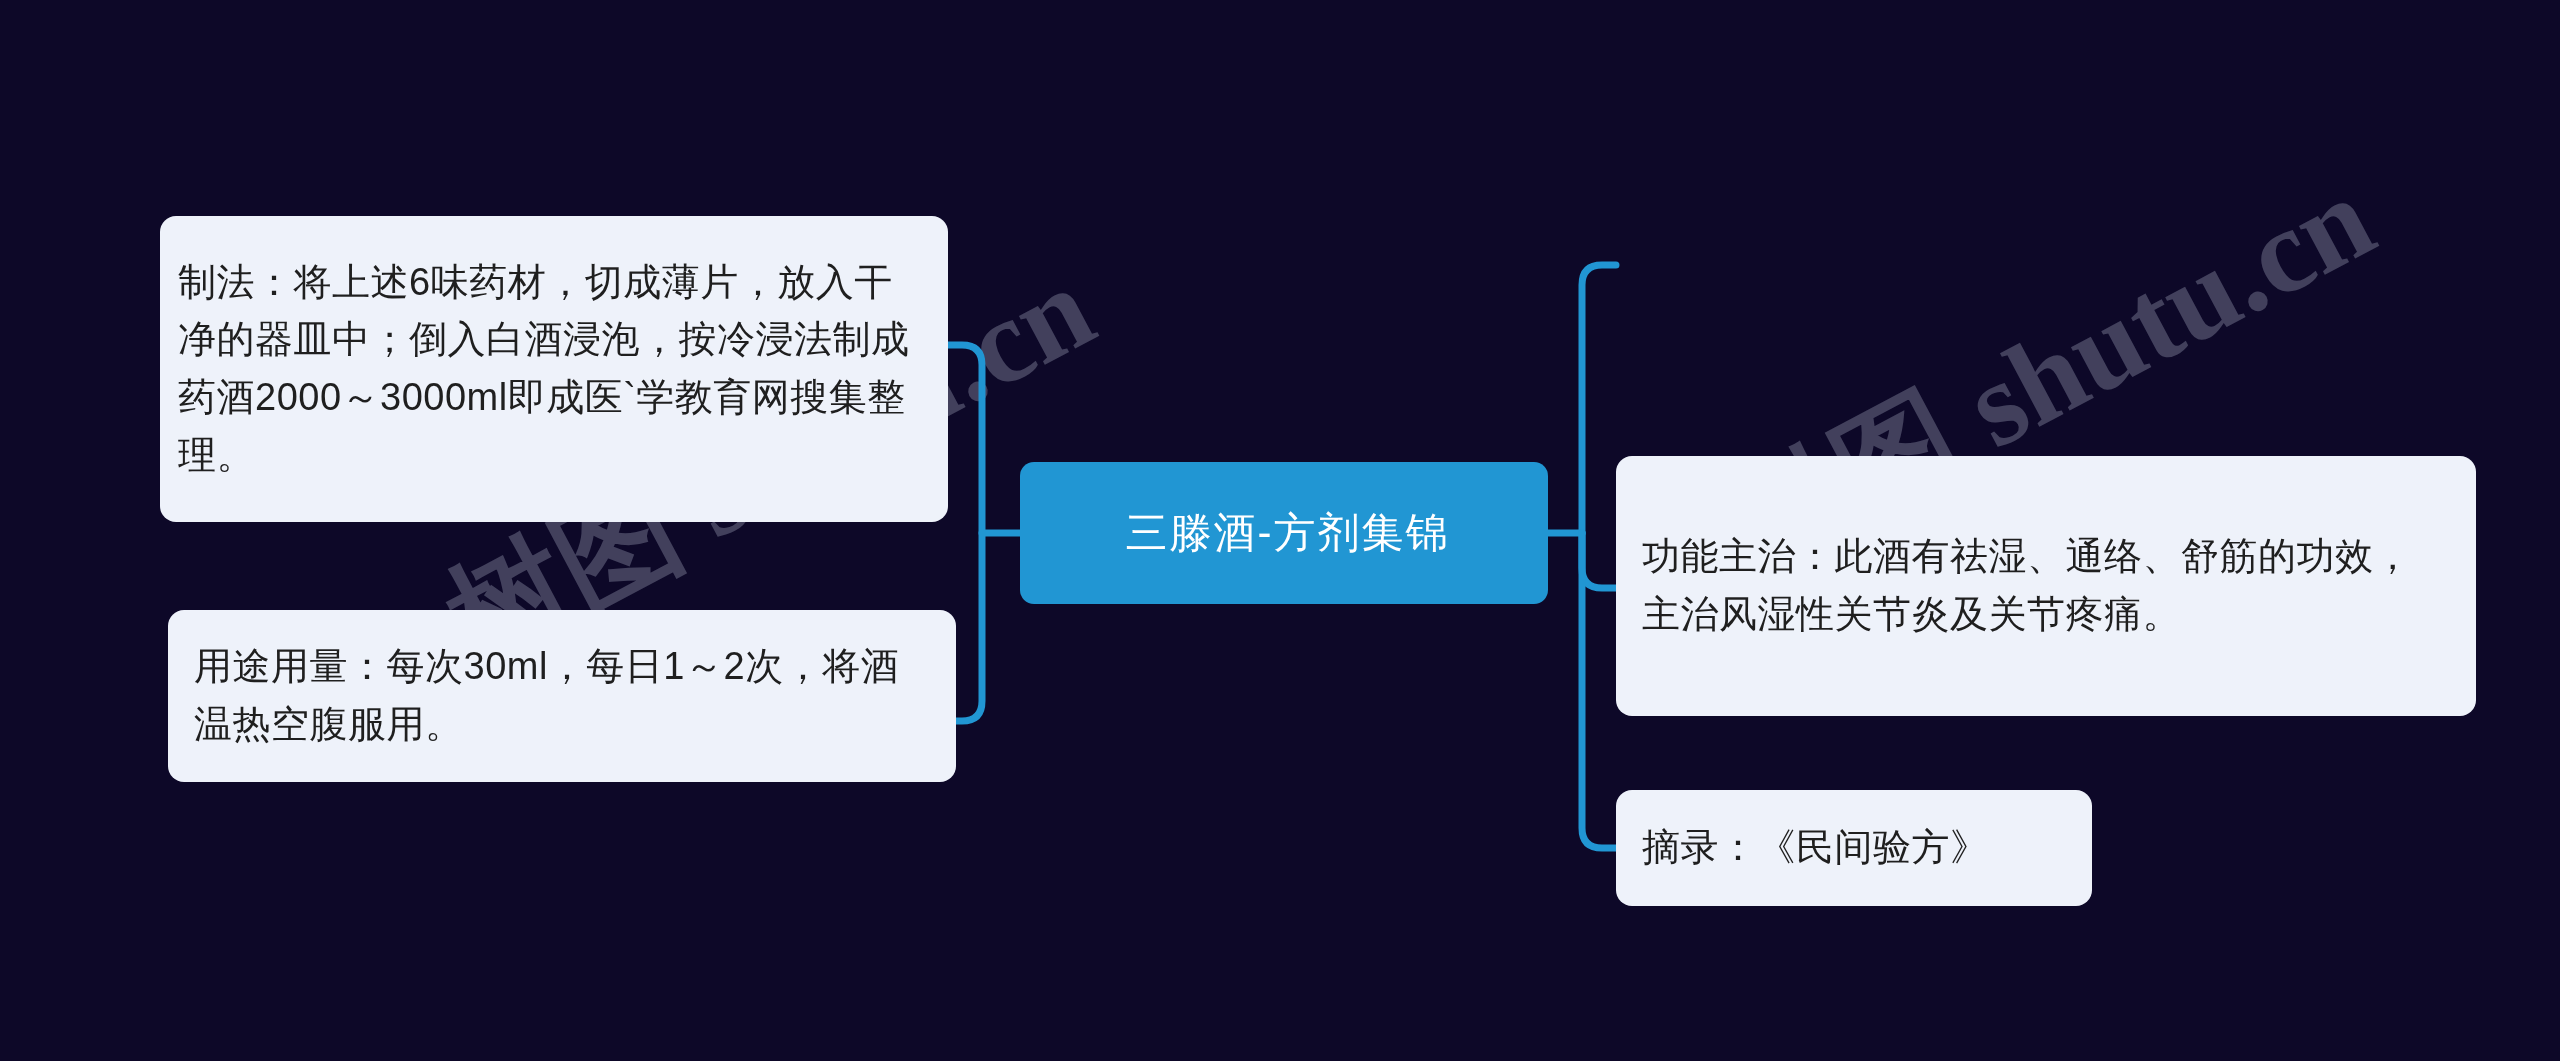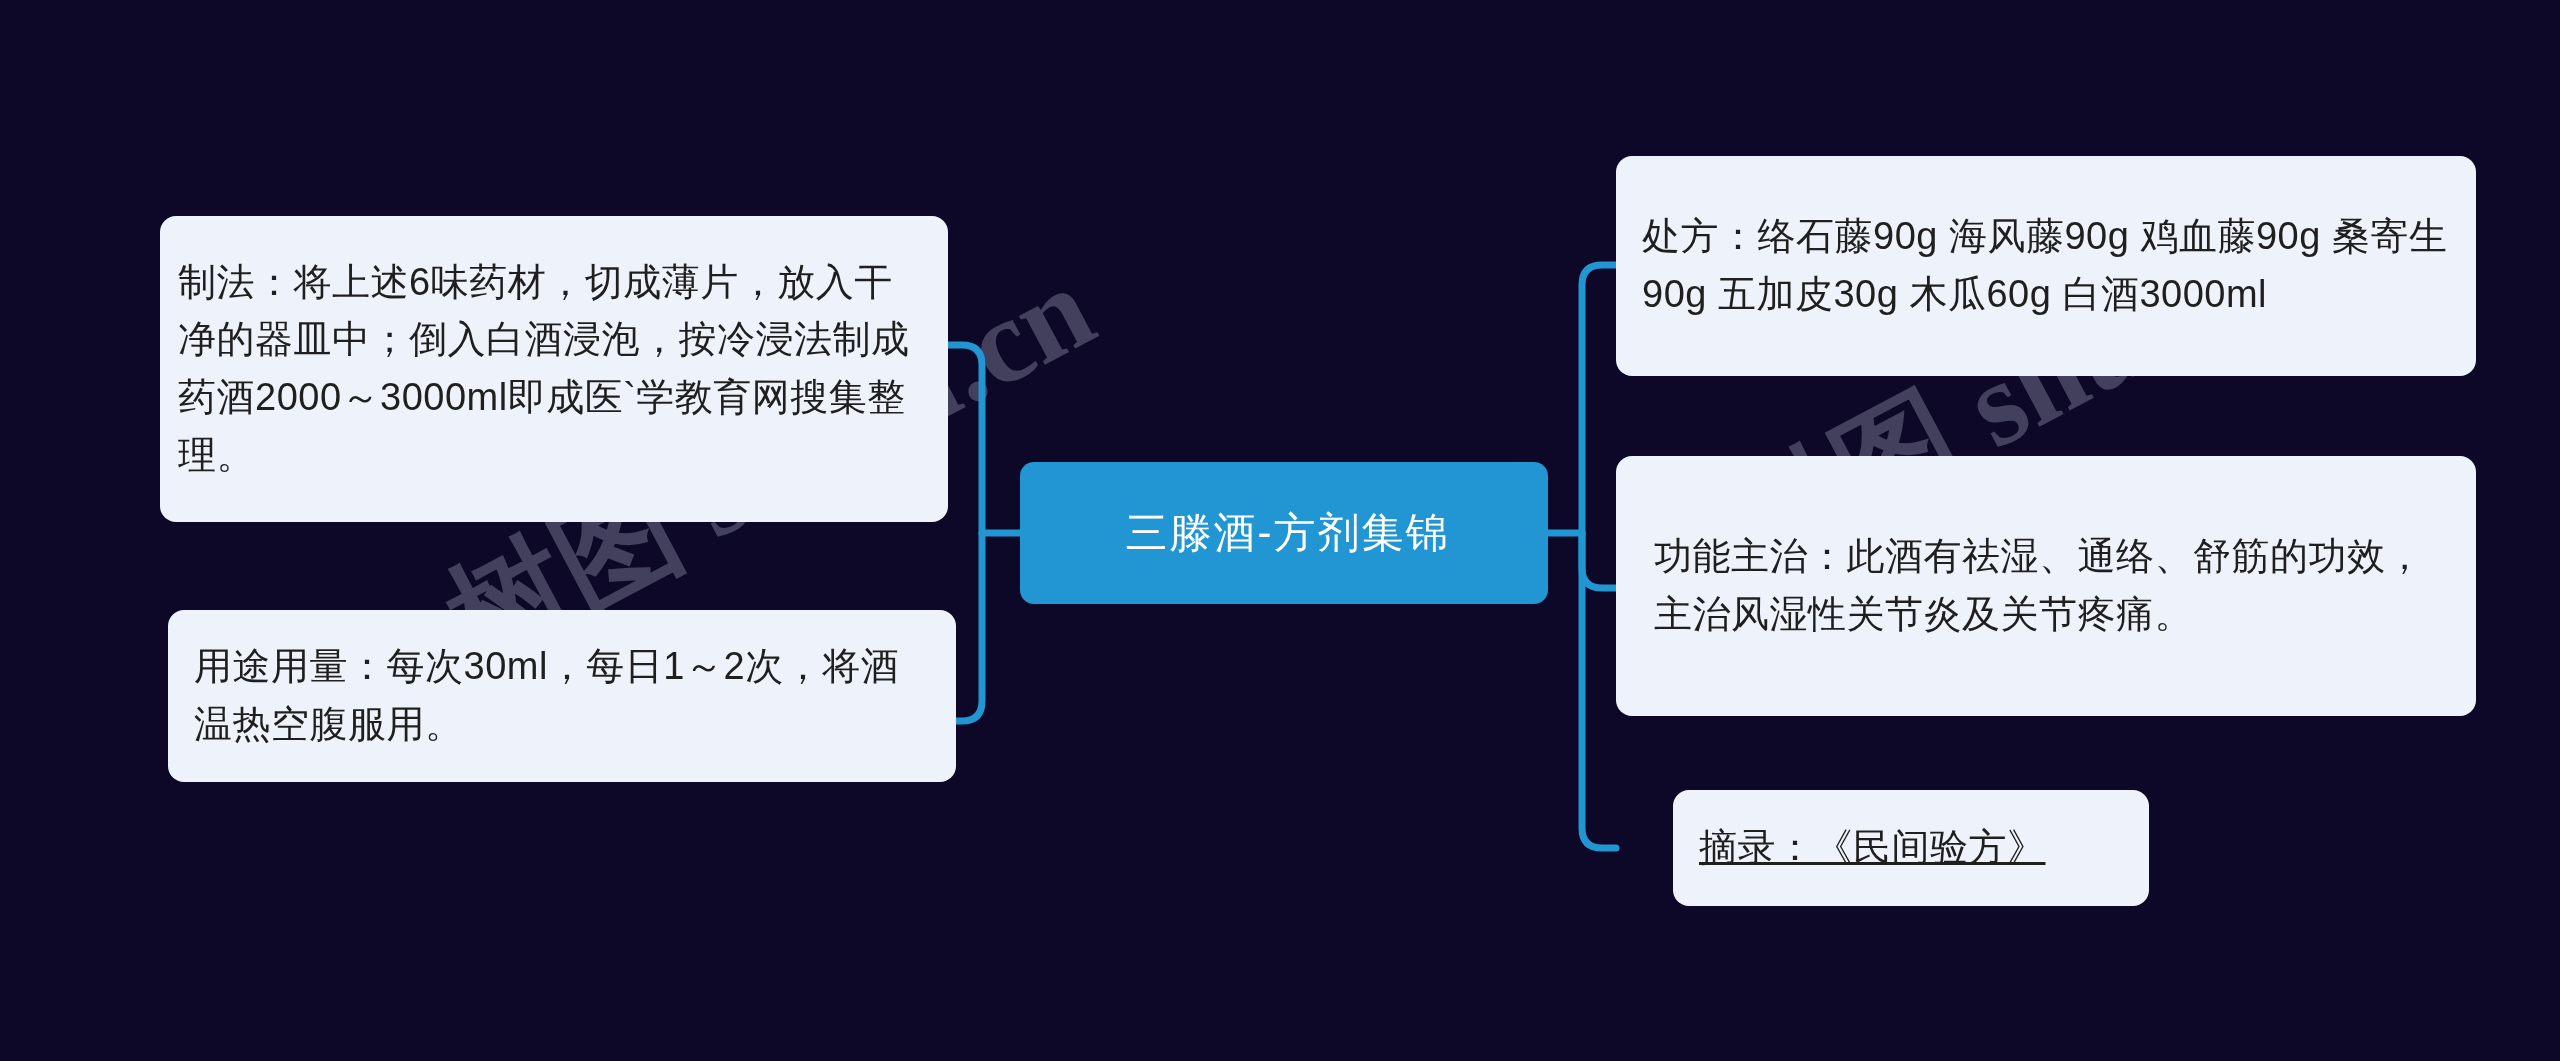--- a/index.html
+++ b/index.html
@@ -72,22 +72,22 @@
 
   
   #n-zhifa   { left: 160px; top: 216px; width: 788px; height: 306px; padding: 0 18px; }
   #n-yongtu  { left: 160px; top: 610px; width: 788px; height: 172px; padding: 0 26px; margin-left: 8px; }
 
   
   #n-root    { left: 1020px; top: 462px; width: 528px; height: 142px; padding-left: 7px; }
 
   
   #n-chufang { left: 1616px; top: 156px; width: 860px; height: 220px; padding: 0 26px; }
-  #n-gongneng{ left: 1616px; top: 456px; width: 860px; height: 260px; padding: 0 38px; }
-  #n-zhailu  { left: 1673px; top: 790px; width: 476px; height: 116px; padding: 0 26px; text-decoration: underline; }
+  #n-gongneng{ left: 1616px; top: 456px; width: 860px; height: 260px; padding: 0 26px; }
+  #n-zhailu  { left: 1616px; top: 790px; width: 476px; height: 116px; padding: 0 26px; }
 </style>
 </head>
 <body>
 
 <div id="canvas">
 
   <div class="watermark wm-a">树图 shutu.cn</div>
   <div class="watermark wm-b">树图 shutu.cn</div>
 
   <svg id="links" viewBox="0 0 2560 1061" xmlns="http://www.w3.org/2000/svg">
@@ -112,23 +112,20 @@
   </div>
 
   <div class="node" id="n-yongtu">
     <span class="txt">用途用量：每次30ml，每日1～2次，将酒温热空腹服用。</span>
   </div>
 
   <div class="node node-root" id="n-root">
     <span class="txt">三滕酒-方剂集锦</span>
   </div>
 
-  <div class="node" id="n-chufang">
-    <span class="txt">处方：络石藤90g 海风藤90g 鸡血藤90g 桑寄生90g 五加皮30g 木瓜60g 白酒3000ml</span>
-  </div>
 
   <div class="node" id="n-gongneng">
     <span class="txt">功能主治：此酒有祛湿、通络、舒筋的功效，主治风湿性关节炎及关节疼痛。</span>
   </div>
 
   <div class="node" id="n-zhailu">
     <span class="txt">摘录：《民间验方》</span>
   </div>
 
 </div>

